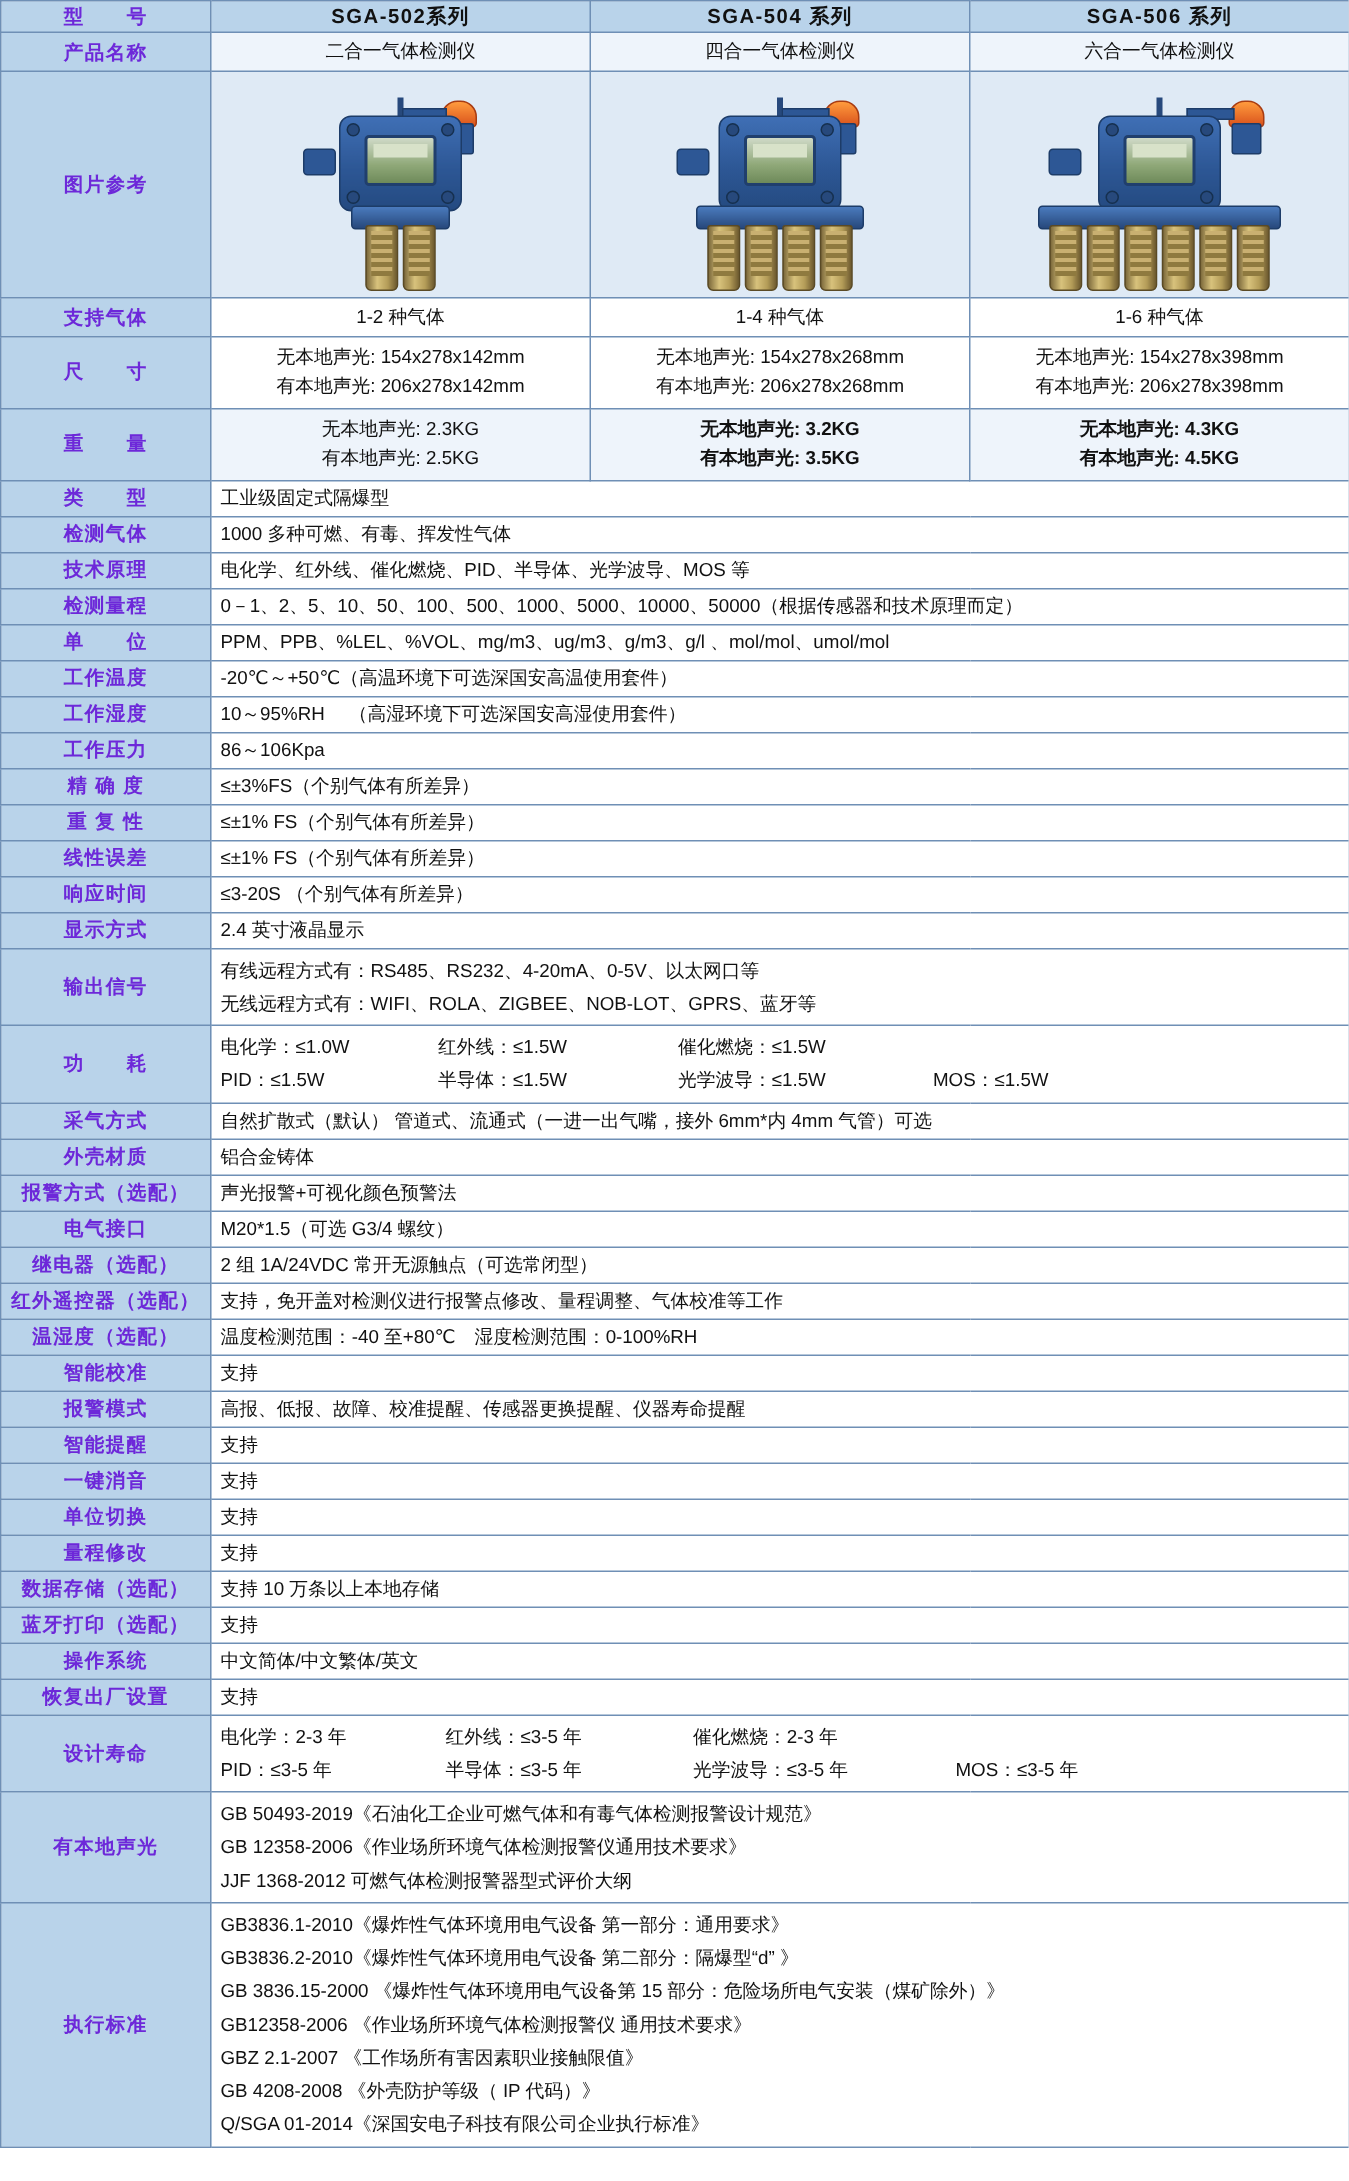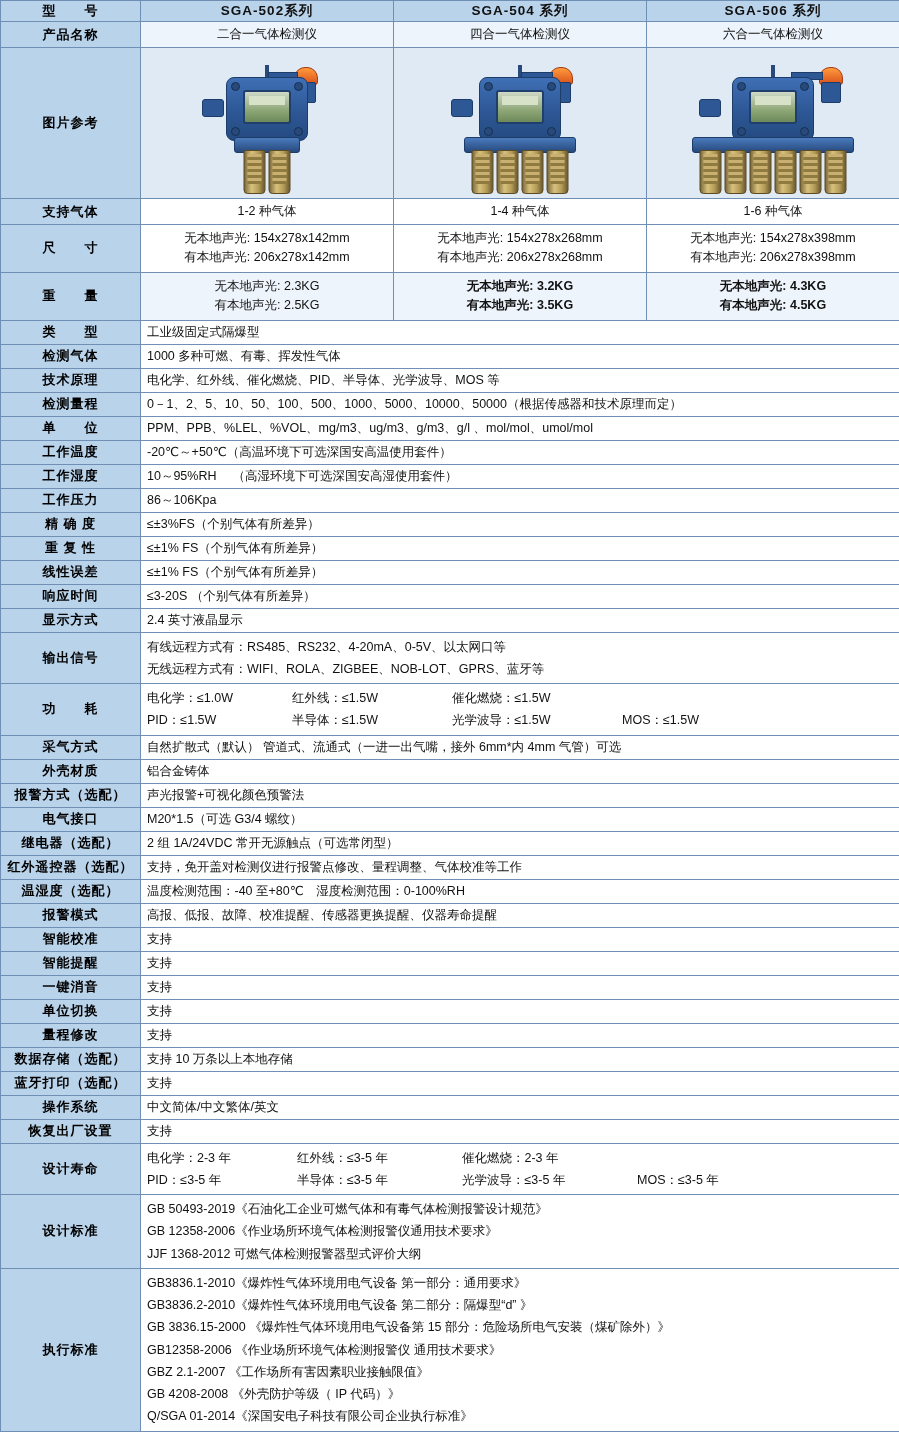--- a/index.html
+++ b/index.html
@@ -1,20 +1,20 @@
 <!DOCTYPE html>
 <html><head>
 <meta charset="utf-8">
 <style>
   html,body{margin:0;padding:0;background:#fff;}
   body{font-family:"Liberation Sans","DejaVu Sans",sans-serif;}
   #sheet{width:899px;height:1454px;position:relative;overflow:hidden;}
   table{border-collapse:collapse;width:899px;table-layout:fixed;}
   td{border:1px solid #6f8fb5;vertical-align:middle;font-size:12.5px;color:#111;}
-  .lbl{background:#b9d3ea;text-align:center;font-weight:bold;font-size:13px;color:#000000;letter-spacing:1px;}
+  .lbl{background:#b9d3ea;text-align:center;font-weight:bold;font-size:13px;color:#6d28d9;letter-spacing:1px;}
   .val{background:#fff;padding:3px 6px;}
   .hdr{background:#b9d3ea;text-align:center;font-weight:bold;font-size:13.5px;letter-spacing:1px;}
   .sub{background:#eef4fb;text-align:center;font-size:12.5px;padding:4px 2px;}
   .sub2{background:#fff;text-align:center;font-size:12.5px;padding:4px 2px;margin-top:40px;}
   .imgcell{background:#dfeaf5;height:150px;text-align:center;padding:0;}
   .twoline div{line-height:1.55;}
   .cols{display:flex;}
   .cols>span{display:inline-block;}
   .multi div{line-height:1.62;padding:1px 0;}
   
@@ -306,26 +306,26 @@
         </tr>
     <tr>
           <td class="lbl">红外遥控器（选配）</td>
           <td class="val" colspan="3">支持，免开盖对检测仪进行报警点修改、量程调整、气体校准等工作</td>
         </tr>
     <tr>
           <td class="lbl">温湿度（选配）</td>
           <td class="val" colspan="3">温度检测范围：-40 至+80℃　湿度检测范围：0-100%RH</td>
         </tr>
     <tr>
+          <td class="lbl">智能校准</td>
+          <td class="val" colspan="3">支持</td>
+        </tr>
+    <tr>
           <td class="lbl">报警模式</td>
           <td class="val" colspan="3">高报、低报、故障、校准提醒、传感器更换提醒、仪器寿命提醒</td>
-        </tr>
-    <tr>
-          <td class="lbl">智能校准</td>
-          <td class="val" colspan="3">支持</td>
         </tr>
     <tr>
           <td class="lbl">智能提醒</td>
           <td class="val" colspan="3">支持</td>
         </tr>
     <tr>
           <td class="lbl">一键消音</td>
           <td class="val" colspan="3">支持</td>
         </tr>
     <tr>
@@ -364,21 +364,21 @@
         <div class="cols">
           <span style="width:150px">PID：≤3-5 年</span>
           <span style="width:165px">半导体：≤3-5 年</span>
           <span style="width:175px">光学波导：≤3-5 年</span>
           <span>MOS：≤3-5 年</span>
         </div>
       </td>
     </tr>
 
     <tr>
-      <td class="lbl">设计标准</td>
+      <td class="lbl">有本地声光</td>
       <td class="val multi" colspan="3">
         <div>GB 50493-2019《石油化工企业可燃气体和有毒气体检测报警设计规范》</div>
         <div>GB 12358-2006《作业场所环境气体检测报警仪通用技术要求》</div>
         <div>JJF 1368-2012 可燃气体检测报警器型式评价大纲</div>
       </td>
     </tr>
 
     <tr>
       <td class="lbl">执行标准</td>
       <td class="val multi" colspan="3">

